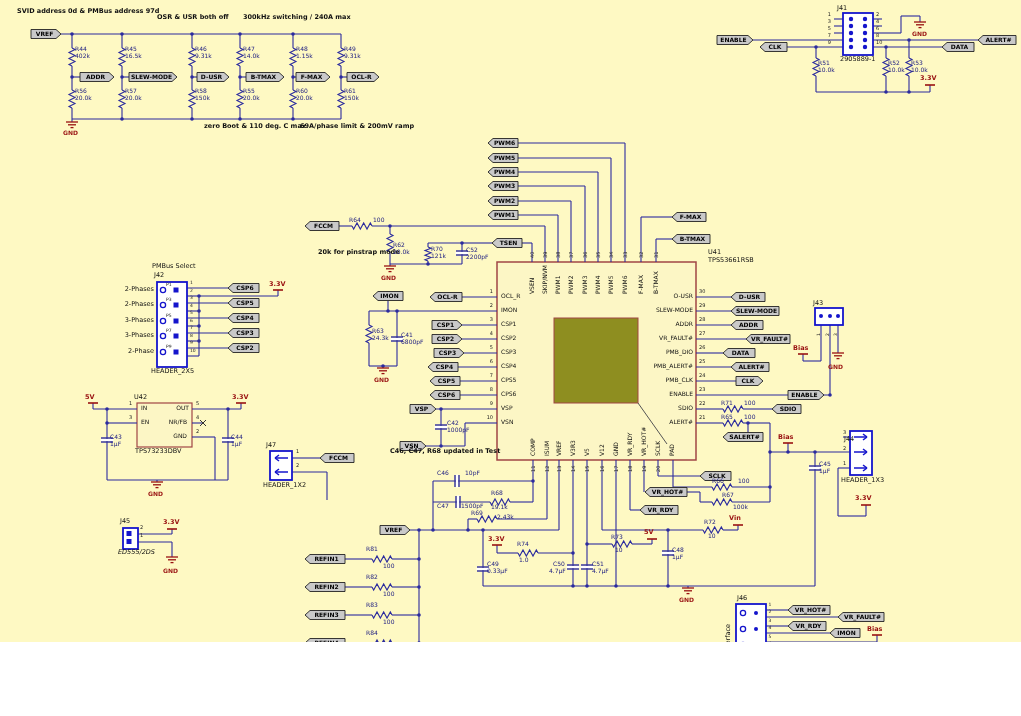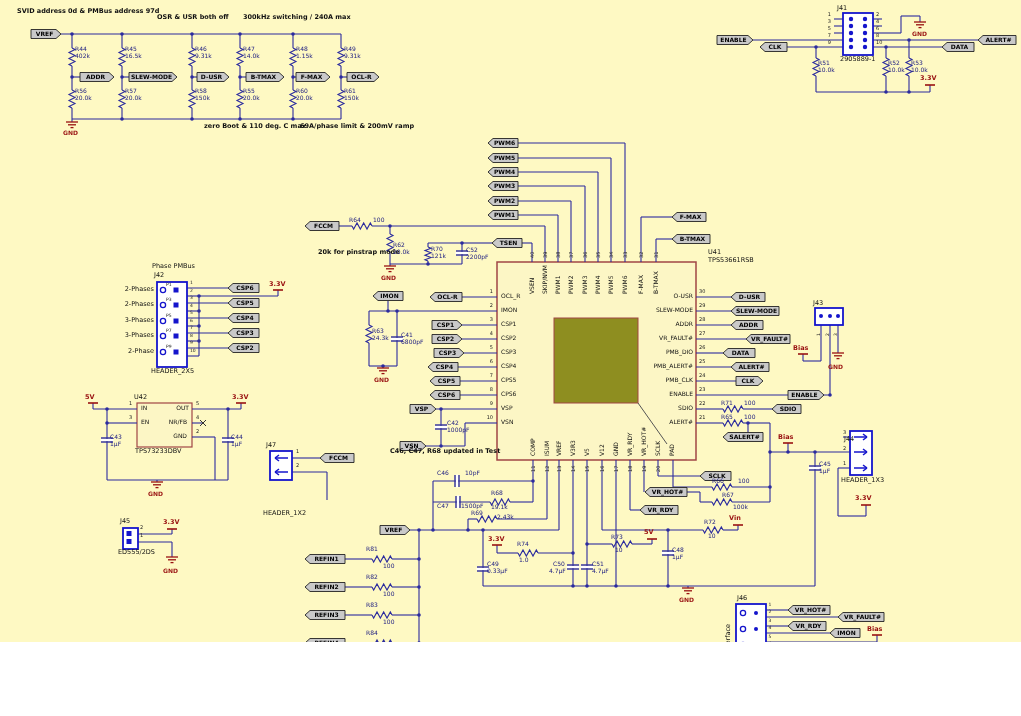--- a/index.html
+++ b/index.html
@@ -721,32 +721,32 @@
     <div class="t cmp" style="left: 722px; top: 492px;">R67</div>
     <div class="t cmp" style="left: 733px; top: 504px;">100k</div>
     <div class="t cmp" style="left: 819px; top: 461px;">C45</div>
     <div class="t cmp" style="left: 819px; top: 468px;">1µF</div>
     <div class="t cmp" style="left: 110px; top: 434px;">C43</div>
     <div class="t cmp" style="left: 110px; top: 441px;">1µF</div>
     <div class="t cmp" style="left: 231px; top: 434px;">C44</div>
     <div class="t cmp" style="left: 231px; top: 441px;">1µF</div>
     <div class="t cref" style="left: 837px; top: 5px;">J41</div>
     <div class="t cref" style="left: 840px; top: 56px;">2905889-1</div>
-    <div class="t cref" style="left: 152px; top: 263px;">Phase PMBus</div>
+    <div class="t cref" style="left: 152px; top: 263px;">PMBus Select</div>
     <div class="t cref" style="left: 154px; top: 272px;">J42</div>
     <div class="t cref" style="left: 151px; top: 368px;">HEADER_2X5</div>
     <div class="t cref" style="left: 813px; top: 300px;">J43</div>
     <div class="t cref" style="left: 844px; top: 436px;">J44</div>
     <div class="t cref" style="left: 841px; top: 477px;">HEADER_1X3</div>
     <div class="t cref" style="left: 120px; top: 518px;">J45</div>
-    <div class="t cref" style="left: 118px; top: 549px;">ED555/2DS</div>
+    <div class="t cref" style="left: 118px; top: 549px; font-style: italic;">ED555/2DS</div>
     <div class="t cref" style="left: 737px; top: 595px;">J46</div>
     <div class="t cref" style="left: 733px; top: 692px;">HEADER_2X5</div>
     <div class="t cref" style="left: 266px; top: 442px;">J47</div>
-    <div class="t cref" style="left: 263px; top: 482px; margin-top: 28px;">HEADER_1X2</div>
+    <div class="t cref" style="left: 263px; top: 482px;">HEADER_1X2</div>
     <div class="t cref" style="left: 134px; top: 394px;">U42</div>
     <div class="t cref" style="left: 135px; top: 448px;">TPS73233DBV</div>
     <div class="t cref" style="left: 708px; top: 249px;">U41</div>
     <div class="t cref" style="left: 708px; top: 257px;">TPS53661RSB</div>
     <div class="t pname" style="left: 141px; top: 405px;">IN</div>
     <div class="t pname" style="left: 141px; top: 419px;">EN</div>
     <div class="t pname" style="left: 161px; top: 405px; width: 28px; text-align: right;">OUT</div>
     <div class="t pname" style="left: 149px; top: 419px; width: 38px; text-align: right;">NR/FB</div>
     <div class="t pname" style="left: 149px; top: 433px; width: 38px; text-align: right;">GND</div>
     <div class="t pnum" style="left: 129px; top: 401px;">1</div>

